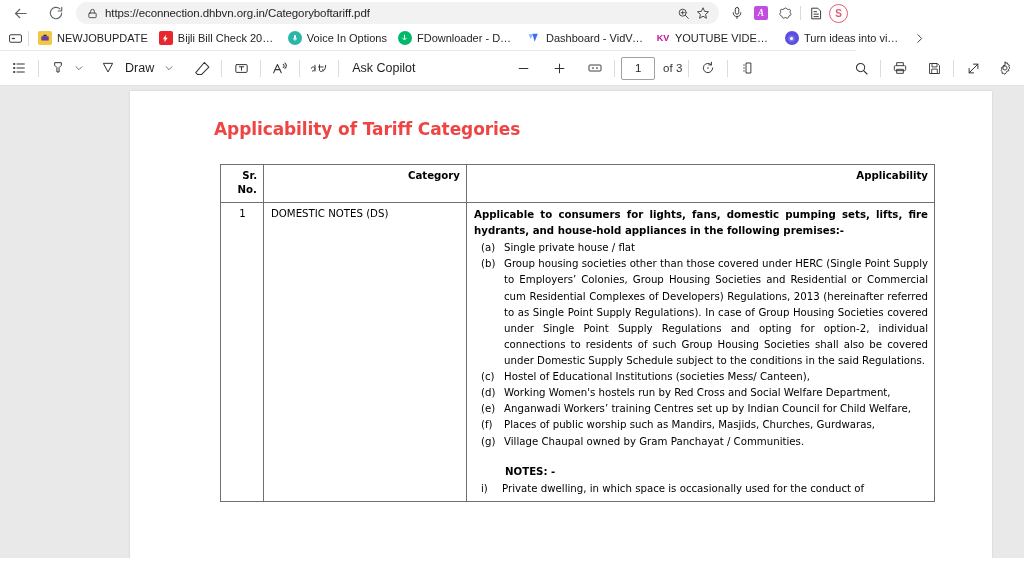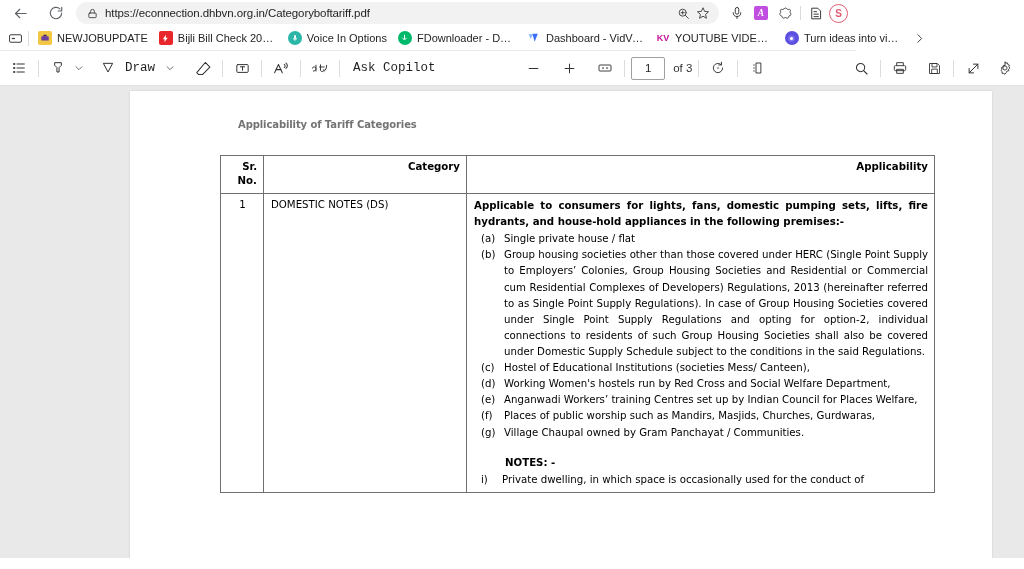--- a/index.html
+++ b/index.html
@@ -168,21 +168,20 @@
     width: 1px; height: 17px; background: #dcdcdc;
     margin: 0 6px; flex: 0 0 auto;
   }
   .tb-text {
     font-size: 12.5px; color: #1f1f1f;
     padding: 0 7px; height: 26px;
     display: flex; align-items: center;
     border-radius: 4px;
     flex: 0 0 auto;
     white-space: nowrap;
-    font-family: Liberation Mono, monospace;
   }
   #page-num-box {
     width: 34px; height: 23px;
     border: 1px solid #a0a0a0;
     border-radius: 2px;
     background: #fff;
     font-size: 11.5px;
     color: #1f1f1f;
     text-align: center;
     display: flex; align-items: center; justify-content: center;
@@ -206,24 +205,24 @@
     position: absolute;
     left: 130px;
     top: 5px;
     width: 862px;
     min-height: 600px;
     background: #ffffff;
     box-shadow: 0 0 2px rgba(0,0,0,0.12);
   }
   #doc-title {
     font-family: "DejaVu Sans", sans-serif;
-    font-size: 10px;
+    font-size: 17px;
     font-weight: 700;
-    color: #737373;
-    margin: 28px 0 0 108px;
+    color: #ef4444;
+    margin: 28px 0 0 84px;
     letter-spacing: -0.1px;
   }
 
   table#tariff-table {
     border-collapse: collapse;
     margin: 25px 0 0 90px;
     width: 714px;
     table-layout: fixed;
   }
   table#tariff-table td {
@@ -659,21 +658,21 @@
               <div class="app-item single">
                 <span class="marker">(c)</span>
                 <span class="body">Hostel of Educational Institutions (societies Mess/ Canteen),</span>
               </div>
               <div class="app-item">
                 <span class="marker">(d)</span>
                 <span class="body">Working Women's hostels run by Red Cross and Social Welfare Department,</span>
               </div>
               <div class="app-item">
                 <span class="marker">(e)</span>
-                <span class="body">Anganwadi Workers’ training Centres set up by Indian Council for Places Welfare,</span>
+                <span class="body">Anganwadi Workers’ training Centres set up by Indian Council for Child Welfare,</span>
               </div>
               <div class="app-item single">
                 <span class="marker">(f)</span>
                 <span class="body">Places of public worship such as Mandirs, Masjids, Churches, Gurdwaras,</span>
               </div>
               <div class="app-item single">
                 <span class="marker">(g)</span>
                 <span class="body">Village Chaupal owned by Gram Panchayat / Communities.</span>
               </div>
             </div>

